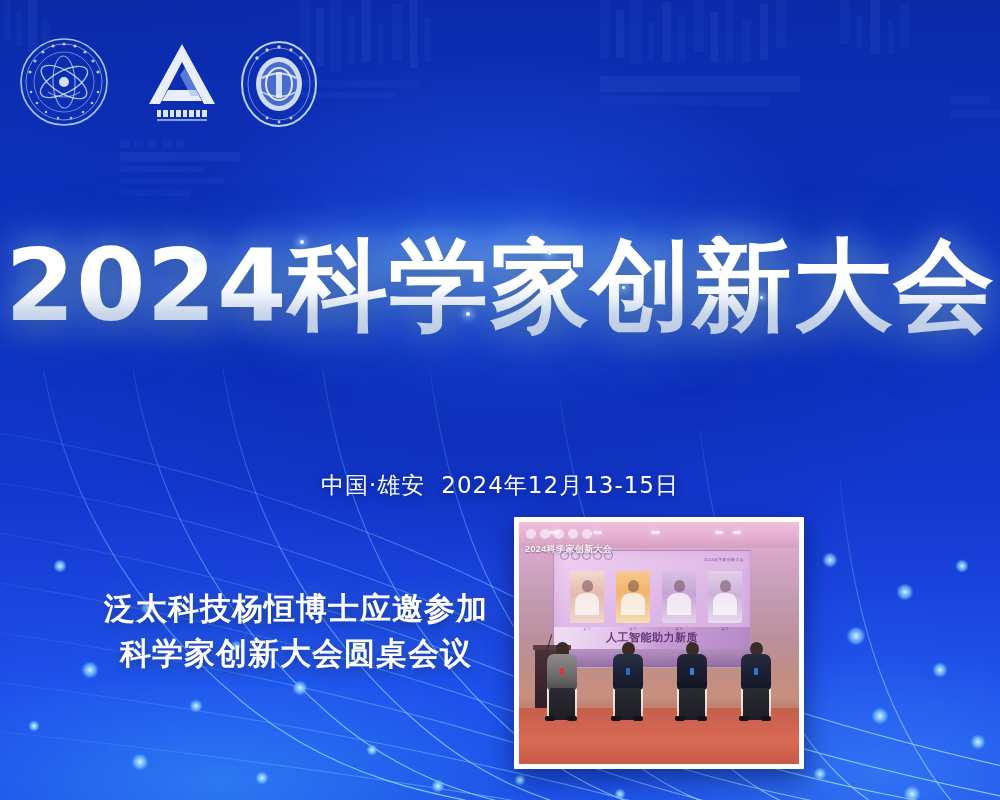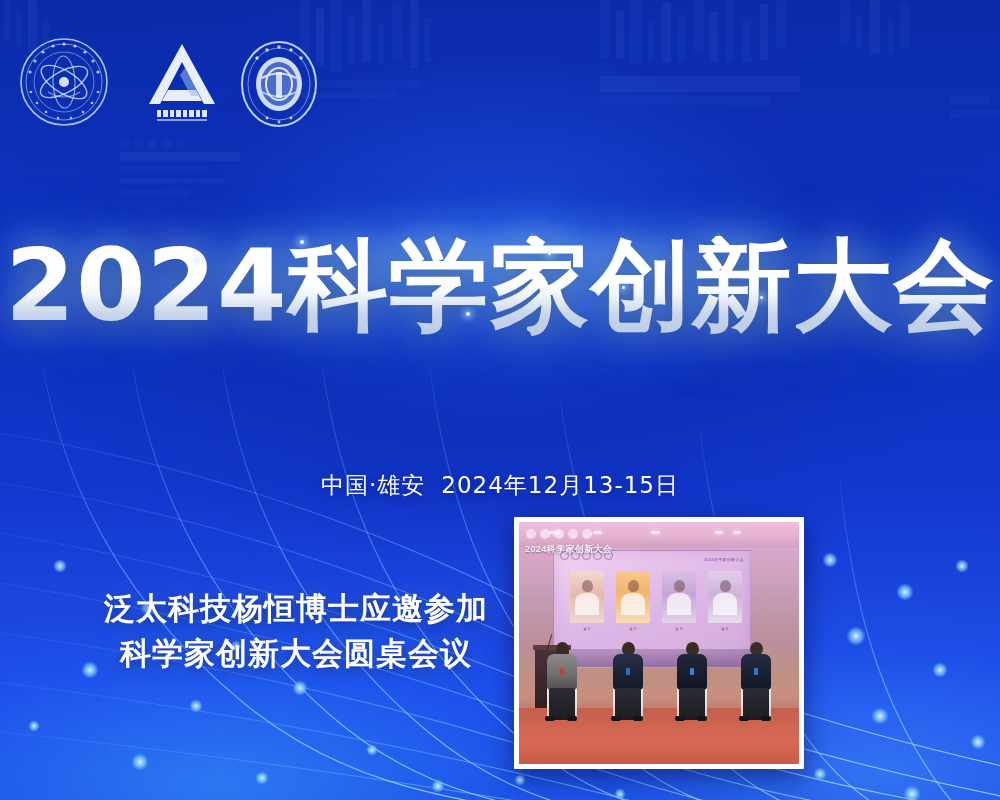--- a/index.html
+++ b/index.html
@@ -382,20 +382,23 @@
           <div class="phead"></div>
           <div class="pbody"></div>
           <div class="pname">嘉 宾</div>
         </div>
         <div class="portrait p4">
           <div class="phead"></div>
           <div class="pbody"></div>
           <div class="pname">嘉 宾</div>
         </div>
 
+        <div class="scr-banner">
+          <span>人工智能助力新质</span>
+        </div>
         <div class="scr-foot"></div>
       </div>
 
       <div class="podium"></div>
       <div class="mic"></div>
 
       <div class="stage-edge"></div>
       <div class="stage"></div>
 
       <div class="chair" style="left:28px;"></div>

